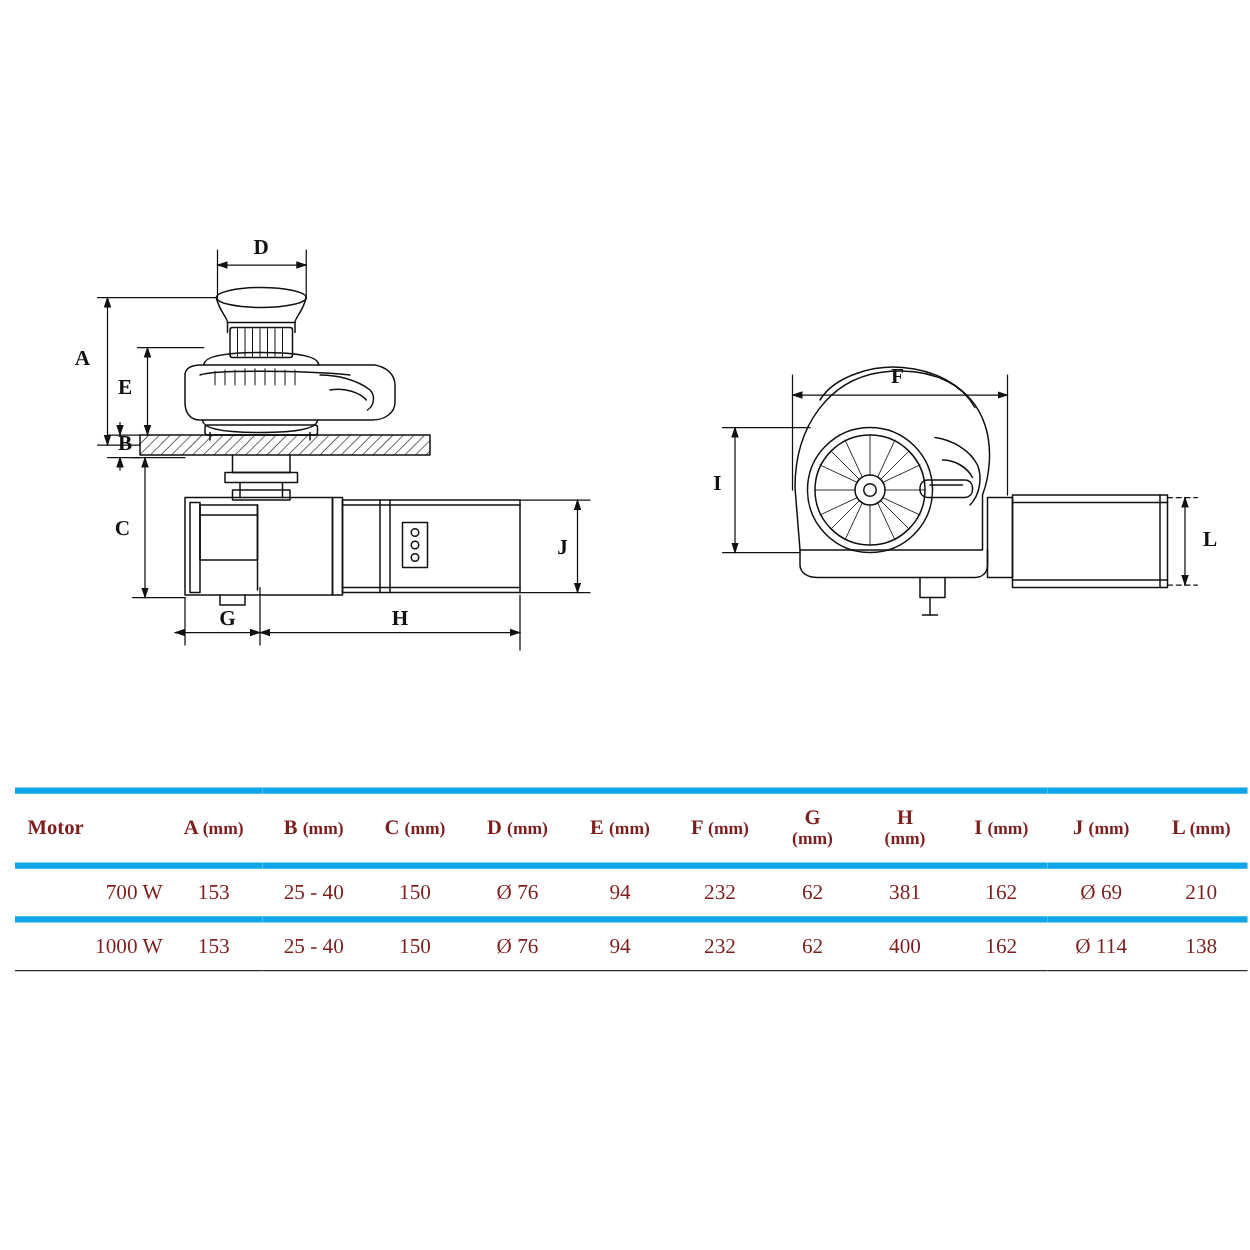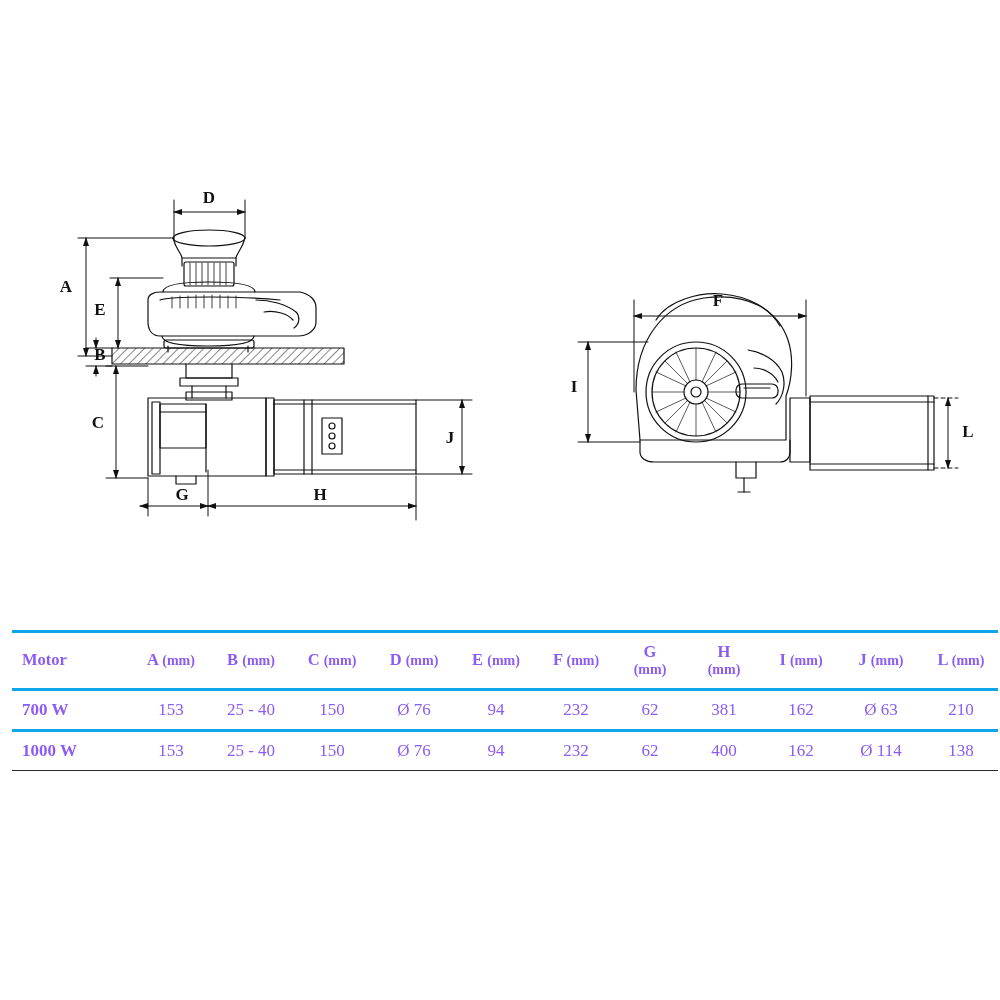--- a/index.html
+++ b/index.html
@@ -43,46 +43,47 @@
     left: 12px;
     top: 630px;
     width: 976px;
   }
   table.spec {
     border-collapse: collapse;
     width: 976px;
     table-layout: fixed;
   }
   table.spec th, table.spec td {
-    border-top: 3px solid #0ea5e9;
+    border-top: 5px solid #0ea5e9;
     border-bottom: 1px solid #2a2a2a;
     padding: 9px 2px;
     text-align: center;
     font-family: "Liberation Serif", serif;
     font-size: 17px;
-    color: #8b5cf6;
+    color: #7f1d1d;
   }
   table.spec thead th {
     font-weight: 700;
     font-size: 16.5px;
     line-height: 1.15;
     padding: 10px 2px;
     text-align: center;
   }
   table.spec thead th.motor-col,
   table.spec tbody td.motor-col {
     text-align: left;
     padding-left: 10px;
     font-weight: 700;
   }
   table.spec tbody td {
     font-weight: 400;
   }
   table.spec tbody td.motor-col {
-    font-weight: 700;
+    font-weight: 400;
+    text-align: right;
   }
   .unit {
     font-size: 14px;
     font-weight: 700;
   }
   .hdr-two-line {
     display: block;
   }
 </style>
 </head>
@@ -324,21 +325,21 @@
           <td class="motor-col">700 W</td>
           <td>153</td>
           <td>25 - 40</td>
           <td>150</td>
           <td>Ø 76</td>
           <td>94</td>
           <td>232</td>
           <td>62</td>
           <td>381</td>
           <td>162</td>
-          <td>Ø 63</td>
+          <td>Ø 69</td>
           <td>210</td>
         </tr>
         <tr>
           <td class="motor-col">1000 W</td>
           <td>153</td>
           <td>25 - 40</td>
           <td>150</td>
           <td>Ø 76</td>
           <td>94</td>
           <td>232</td>

